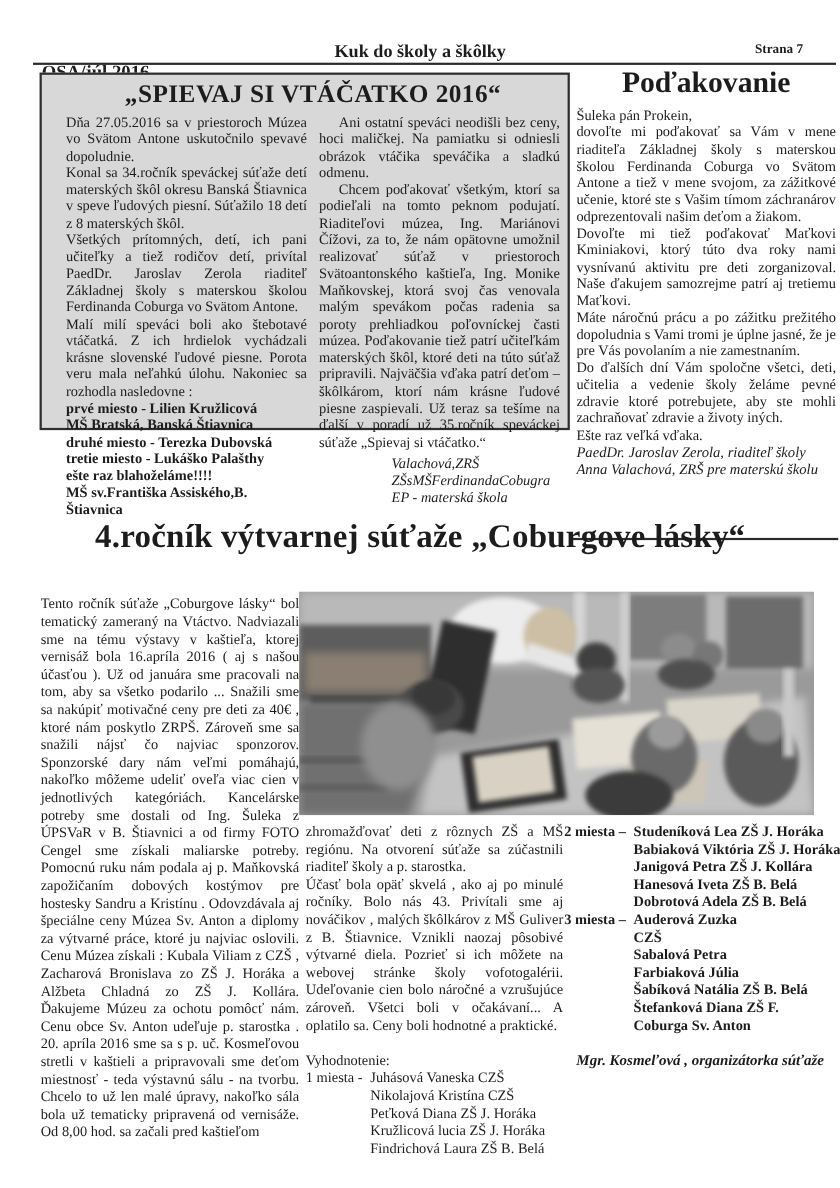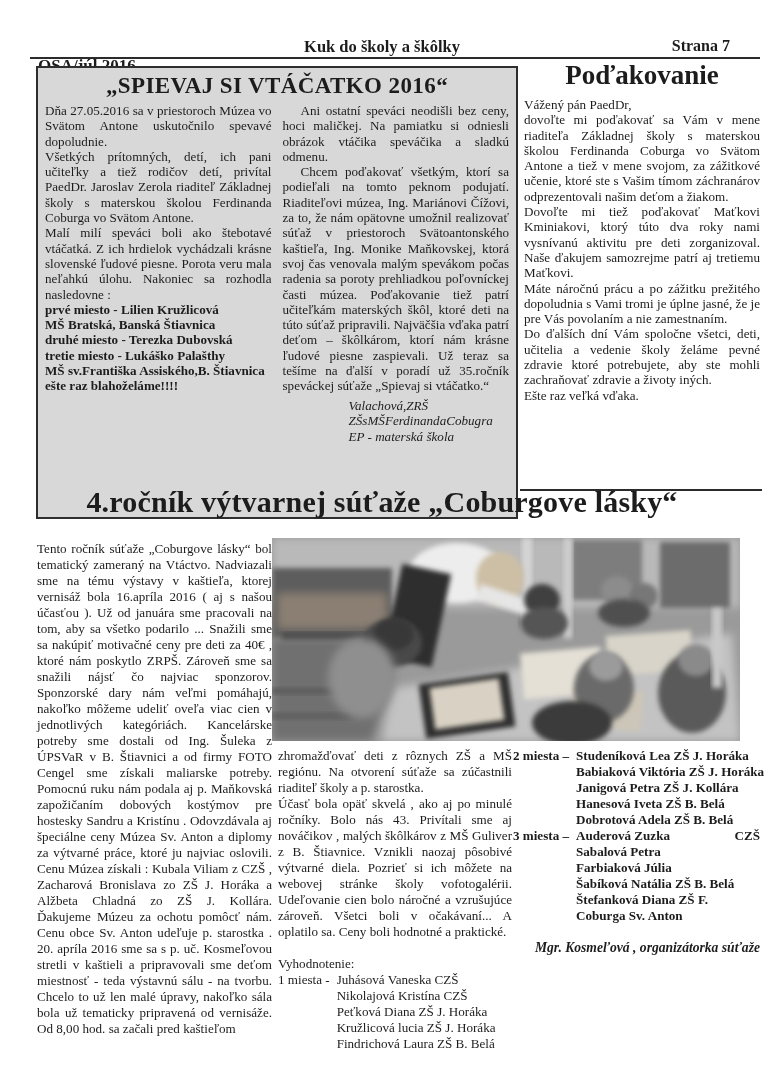--- a/index.html
+++ b/index.html
@@ -6,105 +6,110 @@
   body{
     width:764px;height:1080px;position:relative;
     background:#ffffff;color:#1c1c1c;
     font-family:"Liberation Serif", serif;
     -webkit-font-smoothing:antialiased;
     overflow:hidden;
   }
   
   .hdr-issue{position:absolute;left:38px;top:36px;font-size:17px;font-weight:bold;margin-top:20px;}
   .hdr-masthead{position:absolute;left:0;right:0;top:37px;text-align:center;font-size:16.5px;font-weight:bold;}
-  .hdr-page{position:absolute;right:34px;top:37px;font-size:16px;font-weight:bold;}
+  .hdr-page{position:absolute;right:34px;top:37px;font-size:12px;font-weight:bold;}
   .hdr-rule{position:absolute;left:30px;right:4px;top:57px;border-top:2px solid #2b2b2b;height:0;}
 
   
   .a1-box{
-    position:absolute;left:36px;top:66px;width:482px;height:453px;
-    background:#d8d8d8;border:2px solid #2e2e2e;box-sizing:border-box;
+    position:absolute;left:36px;top:66px;width:482px;height:325px;
+    background:#d8d8d8;border:2px solid #2e2e2e;box-sizing:border-box;padding-left:15px;
   }
   .a1-title{margin:5px 4px 4px;text-align:center;font-size:23px;font-weight:bold;letter-spacing:.4px;}
   .a1-cols{display:flex;gap:11px;padding:0 7px;}
   .a1-col{flex:1;min-width:0;font-size:13.1px;line-height:15.3px;text-align:justify;}
   .a1-col p{margin:0;}
   .a1-results p{margin:0;font-weight:bold;text-align:left;line-height:15.3px;}
   .a1-sig{margin-top:4px;font-style:italic;text-align:left;padding-left:66px;line-height:15.6px;}
   .a1-sig div{white-space:nowrap;}
   .indent{text-indent:18px;}
 
   
   .thanks{position:absolute;left:524px;top:60px;width:236px;}
   .thanks-title{margin:0 0 6px;text-align:center;font-size:27px;font-weight:bold;}
   .thanks p{margin:0;font-size:13.1px;line-height:15.3px;text-align:justify;}
   .thanks-sig div{font-style:italic;font-size:13.3px;line-height:15.6px;white-space:nowrap;}
   .thanks-rule{position:absolute;left:520px;top:489px;width:242px;border-top:2px solid #2b2b2b;height:0;}
 
   
-  .a2-title{position:absolute;left:0;right:0;top:485px;margin:0;text-align:center;font-size:30px;font-weight:bold;letter-spacing:.2px;}
+  .a2-title{position:absolute;left:0;right:0;top:471px;margin:0;text-align:center;font-size:30px;font-weight:bold;letter-spacing:.2px;}
   .a2-photo{position:absolute;left:272px;top:538px;width:468px;height:203px;overflow:hidden;background:#9a9a9a;}
   .a2-col{position:absolute;font-size:13.1px;line-height:16px;}
   .a2-col p{margin:0;text-align:justify;}
   .a2-c1{left:37px;top:541px;width:235px;}
   .a2-c2{left:278px;top:748px;width:234px;}
   .a2-c3{left:513px;top:748px;width:247px;font-weight:bold;}
   .vy-heading{margin-top:16px !important;text-align:left !important;}
   .group{display:flex;align-items:flex-start;}
   .g-label{white-space:nowrap;margin-right:7px;}
   .g-entries{flex:1;min-width:0;}
   .g-entries div{line-height:16px;white-space:nowrap;}
-  .g3-first{display:flex;justify-content:space-between;}
+  .g3-first{display:flex;justify-content:space-between;flex-direction:column;}
   .a2-closing{margin-top:0;}
-  .a2-sig{margin-top:16px;font-style:italic;font-size:13.6px;text-align:right;white-space:nowrap;}
+  .a2-sig{margin-top:16px;font-style:italic;font-size:13.6px;text-align:center;white-space:nowrap;}
 </style>
 </head>
 <body>
 
 <div class="hdr-issue">OSA/júl 2016</div>
 <div class="hdr-masthead">Kuk do školy a škôlky</div>
 <div class="hdr-page">Strana 7</div>
 <div class="hdr-rule"></div>
 
 <div class="a1-box">
   <div class="a1-title">„SPIEVAJ SI VTÁČATKO 2016“</div>
   <div class="a1-cols">
     <div class="a1-col">
       <p>Dňa 27.05.2016 sa v priestoroch Múzea vo Svätom Antone uskutočnilo spevavé dopoludnie.</p>
+      <p>Konal sa 34.ročník speváckej súťaže detí materských škôl okresu Banská Štiavnica v speve ľudových piesní. Súťažilo 18 detí z 8 materských škôl.</p>
       <p>Všetkých prítomných, detí, ich pani učiteľky a tiež rodičov detí, privítal PaedDr. Jaroslav Zerola riaditeľ Základnej školy s materskou školou Ferdinanda Coburga vo Svätom Antone.</p>
       <p>Malí milí speváci boli ako štebotavé vtáčatká. Z ich hrdielok vychádzali krásne slovenské ľudové piesne. Porota veru mala neľahkú úlohu. Nakoniec sa rozhodla nasledovne :</p>
       <div class="a1-results">
         <p>prvé miesto - Lilien  Kružlicová</p>
         <p>MŠ Bratská, Banská Štiavnica</p>
         <p>druhé miesto - Terezka Dubovská</p>
         <p> tretie miesto  - Lukáško Palašthy</p>
+        <p>ešte raz blahoželáme!!!!</p>
         <p>MŠ sv.Františka Assiského,B. Štiavnica</p>
-        <p>ešte raz blahoželáme!!!!</p>
       </div>
     </div>
     <div class="a1-col">
       <p class="indent">Ani ostatní speváci neodišli bez ceny, hoci maličkej. Na pamiatku si odniesli obrázok vtáčika speváčika a sladkú odmenu.</p>
       <p class="indent">Chcem poďakovať všetkým, ktorí sa podieľali na tomto peknom podujatí. Riaditeľovi múzea, Ing. Mariánovi Čížovi, za to, že nám opätovne umožnil realizovať súťaž v priestoroch Svätoantonského kaštieľa, Ing. Monike Maňkovskej, ktorá svoj čas venovala malým spevákom počas radenia sa poroty prehliadkou poľovníckej časti múzea. Poďakovanie tiež patrí učiteľkám materských škôl, ktoré deti na túto súťaž pripravili. Najväčšia vďaka patrí deťom – škôlkárom, ktorí nám krásne ľudové piesne zaspievali. Už teraz sa tešíme na ďalší v poradí už 35.ročník speváckej súťaže „Spievaj si vtáčatko.“</p>
       <div class="a1-sig">
         <div>Valachová,ZRŠ</div>
         <div>ZŠsMŠFerdinandaCobugra</div>
         <div>EP - materská škola</div>
       </div>
     </div>
   </div>
 </div>
 
 <div class="thanks">
   <h2 class="thanks-title">Poďakovanie</h2>
-  <p>Vážený pán PaedDr,</p>
+  <p>Šuleka pán Prokein,</p>
   <p>dovoľte mi poďakovať sa Vám v mene riaditeľa Základnej školy s materskou školou Ferdinanda Coburga vo Svätom Antone a tiež v mene svojom, za zážitkové učenie, ktoré ste s Vašim tímom záchranárov odprezentovali našim deťom a žiakom.</p>
   <p>Dovoľte mi tiež poďakovať Maťkovi Kminiakovi, ktorý túto dva roky nami vysnívanú aktivitu pre deti zorganizoval. Naše ďakujem samozrejme patrí aj tretiemu Maťkovi.</p>
   <p>Máte náročnú  prácu  a po zážitku prežitého dopoludnia s Vami tromi je úplne jasné, že je pre Vás povolaním a nie zamestnaním.</p>
   <p>Do ďalších dní Vám spoločne všetci, deti, učitelia a vedenie školy želáme pevné zdravie ktoré potrebujete, aby ste mohli zachraňovať  zdravie a životy iných.</p>
   <p>Ešte raz veľká vďaka.</p>
+  <div class="thanks-sig">
+    <div>PaedDr. Jaroslav Zerola, riaditeľ školy</div>
+    <div>Anna Valachová, ZRŠ pre materskú školu</div>
+  </div>
 </div>
 <div class="thanks-rule"></div>
 
 <h1 class="a2-title">4.ročník výtvarnej súťaže „Coburgove lásky“</h1>
 
 <div class="a2-photo">
   <svg width="468" height="203" viewBox="0 0 468 203" xmlns="http://www.w3.org/2000/svg">
     <defs>
       <filter id="blur1" x="-20%" y="-20%" width="140%" height="140%">
           <feGaussianBlur stdDeviation="2.4"></feGaussianBlur>

